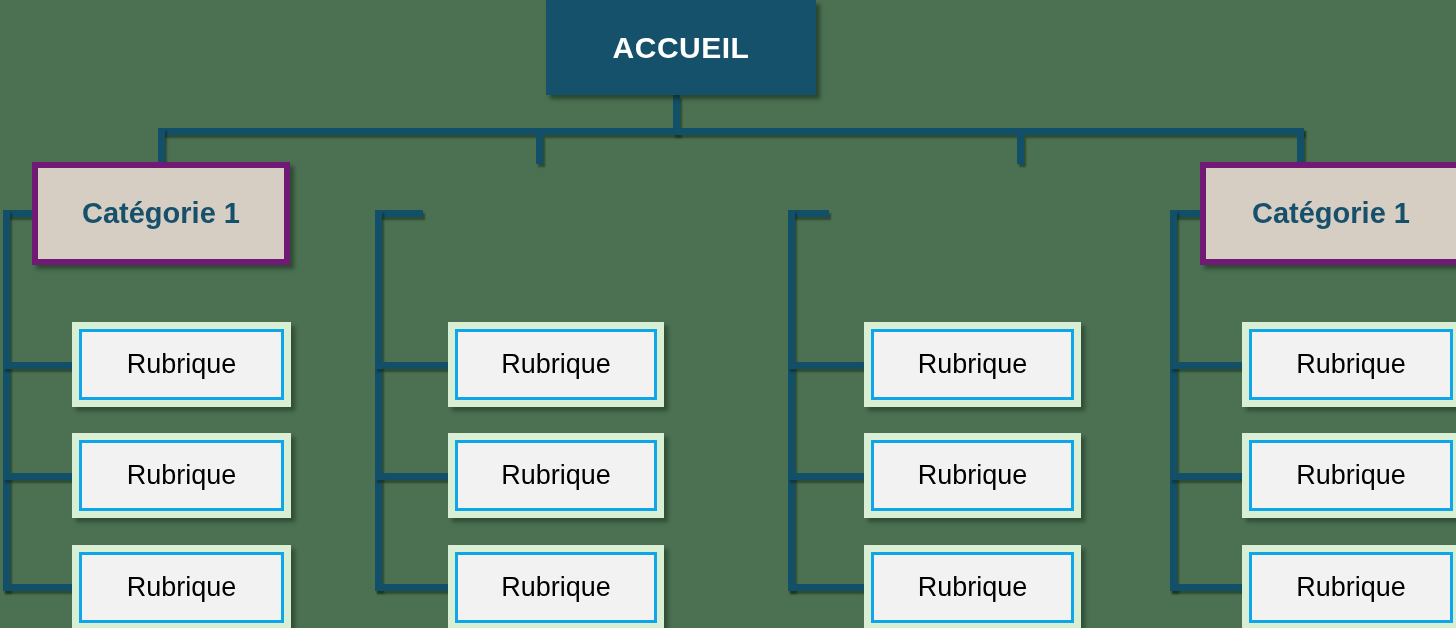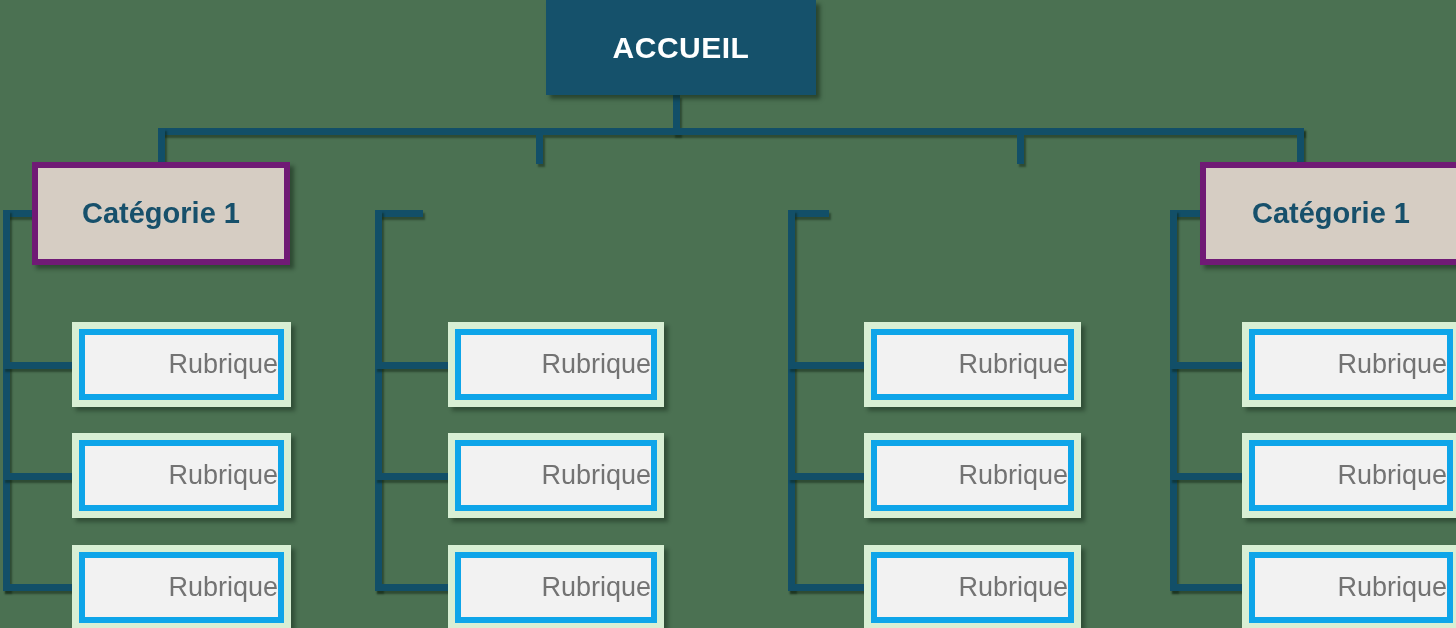--- a/index.html
+++ b/index.html
@@ -45,27 +45,27 @@
   }
   .rubrique {
     background: #D8EFD4;
     padding: 7px;
     box-shadow: 4px 4px 4px rgba(10, 28, 14, 0.4);
   }
   .rubrique .inner {
     width: 100%;
     height: 100%;
     background: #F2F2F2;
-    border: 6px solid #0ea5e9;
+    border: 3px solid #0ea5e9;
     box-sizing: border-box;
     display: flex;
     align-items: center;
-    justify-content: flex-end;
+    justify-content: center;
     font-size: 27px;
-    color: #737373;
+    color: #000000;
   }
 </style>
 </head>
 <body>
 
 <div class="diagram">
 
   <div class="line" style="left:673px; top:95px; width:7px; height:40px;"></div>
   <div class="line" style="left:158px; top:128px; width:1146px; height:7px;"></div>
   <div class="line" style="left:158px; top:128px; width:7px; height:36px;"></div>

